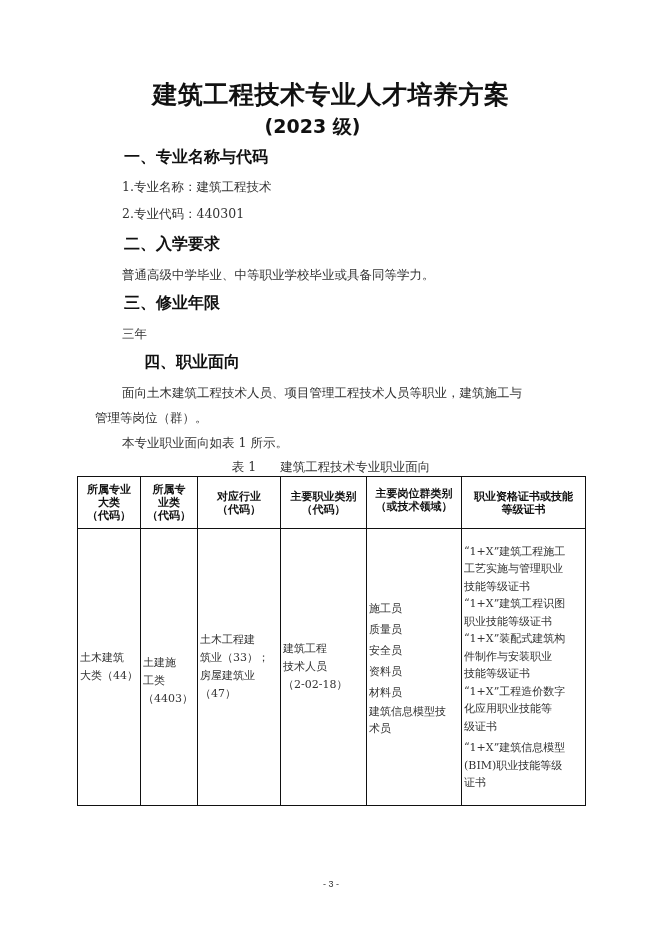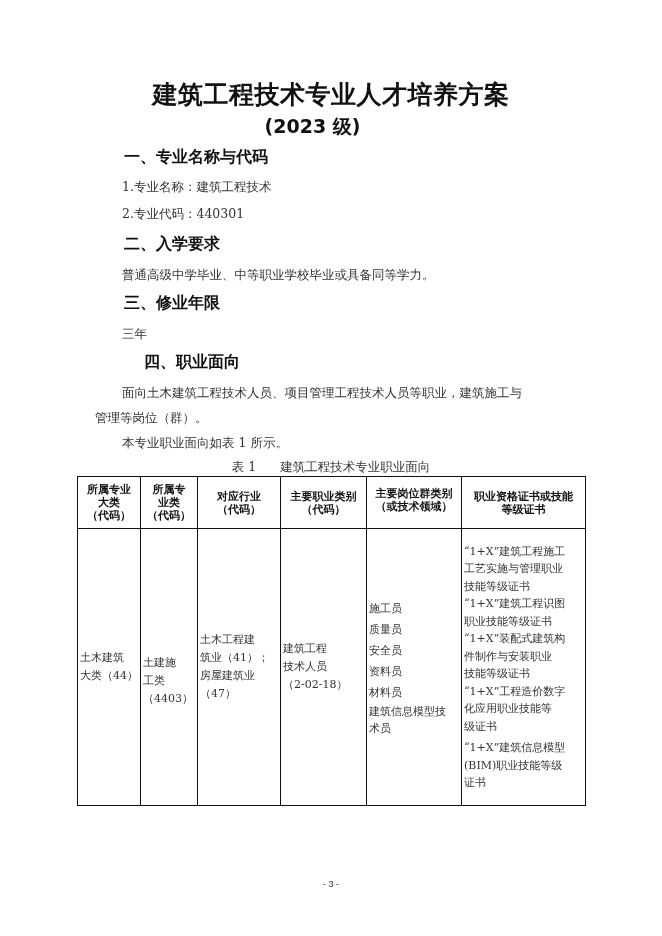--- a/index.html
+++ b/index.html
@@ -96,21 +96,21 @@
         <div>土木建筑</div>
         <div>大类（44）</div>
       </td>
       <td style="padding-top:28px;border-radius:27px;">
         <div>土建施</div>
         <div>工类</div>
         <div>（4403）</div>
       </td>
       <td style="">
         <div>土木工程建</div>
-        <div>筑业（41）；</div>
+        <div>筑业（33）；</div>
         <div>房屋建筑业</div>
         <div>（47）</div>
       </td>
       <td>
         <div>建筑工程</div>
         <div>技术人员</div>
         <div>（2-02-18）</div>
       </td>
       <td class="stack">
         <div>施工员</div>

